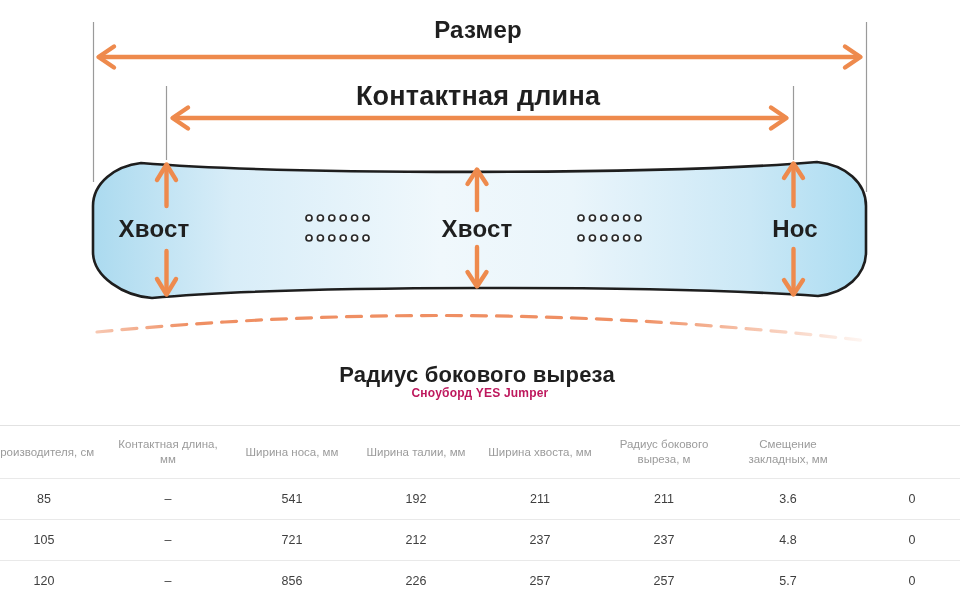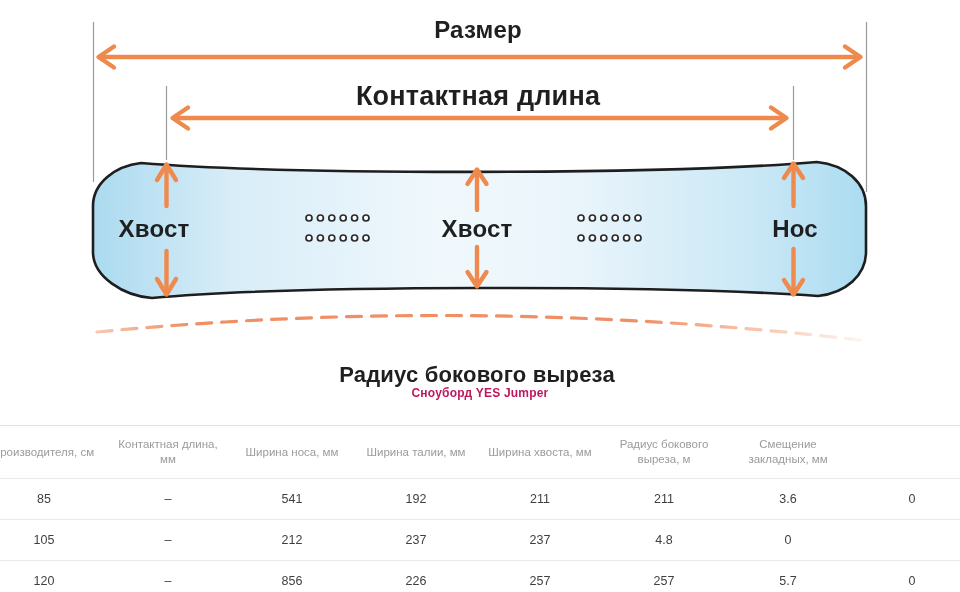--- a/index.html
+++ b/index.html
@@ -151,20 +151,21 @@
       <div class="td">541</div>
       <div class="td">192</div>
       <div class="td">211</div>
       <div class="td">211</div>
       <div class="td">3.6</div>
       <div class="td">0</div>
     </div>
     <div class="trow">
       <div class="td">105</div>
       <div class="td">–</div>
+      <div class="td">721</div>
       <div class="td">212</div>
       <div class="td">237</div>
       <div class="td">237</div>
       <div class="td">4.8</div>
       <div class="td">0</div>
     </div>
     <div class="trow">
       <div class="td">120</div>
       <div class="td">–</div>
       <div class="td">856</div>

